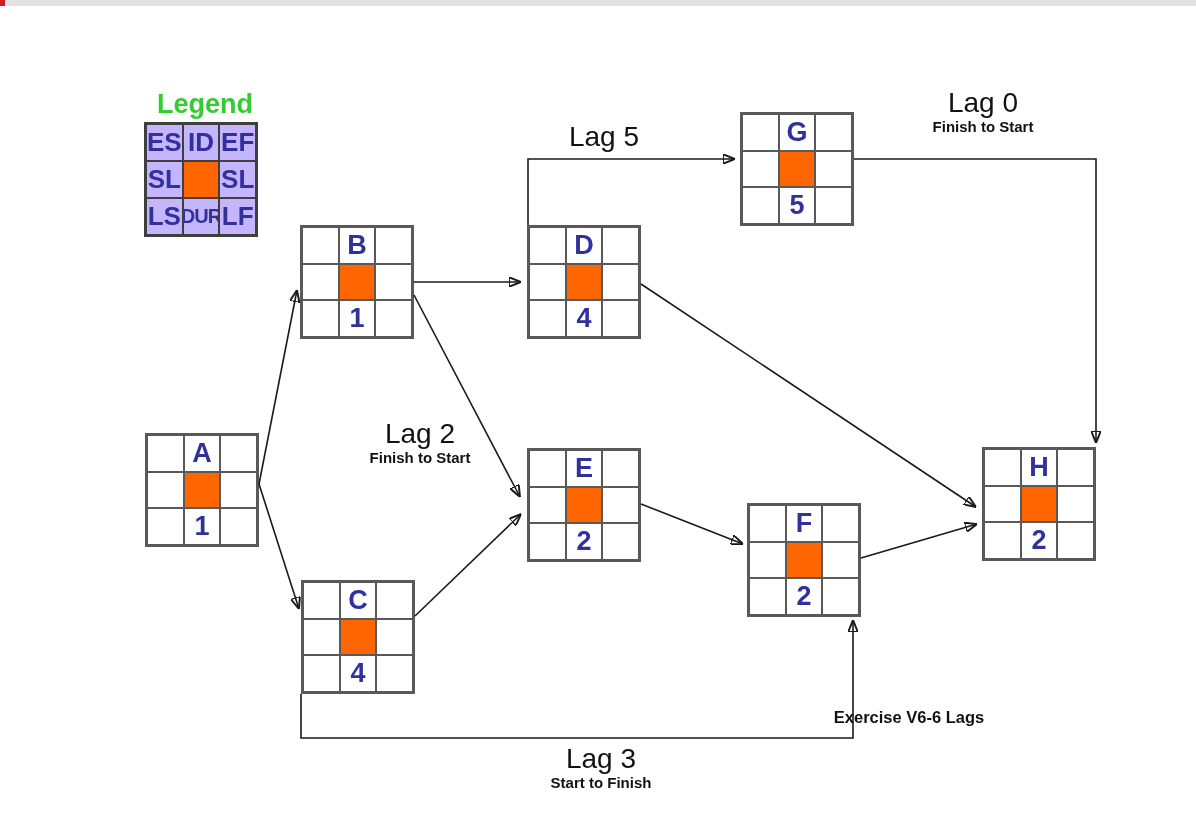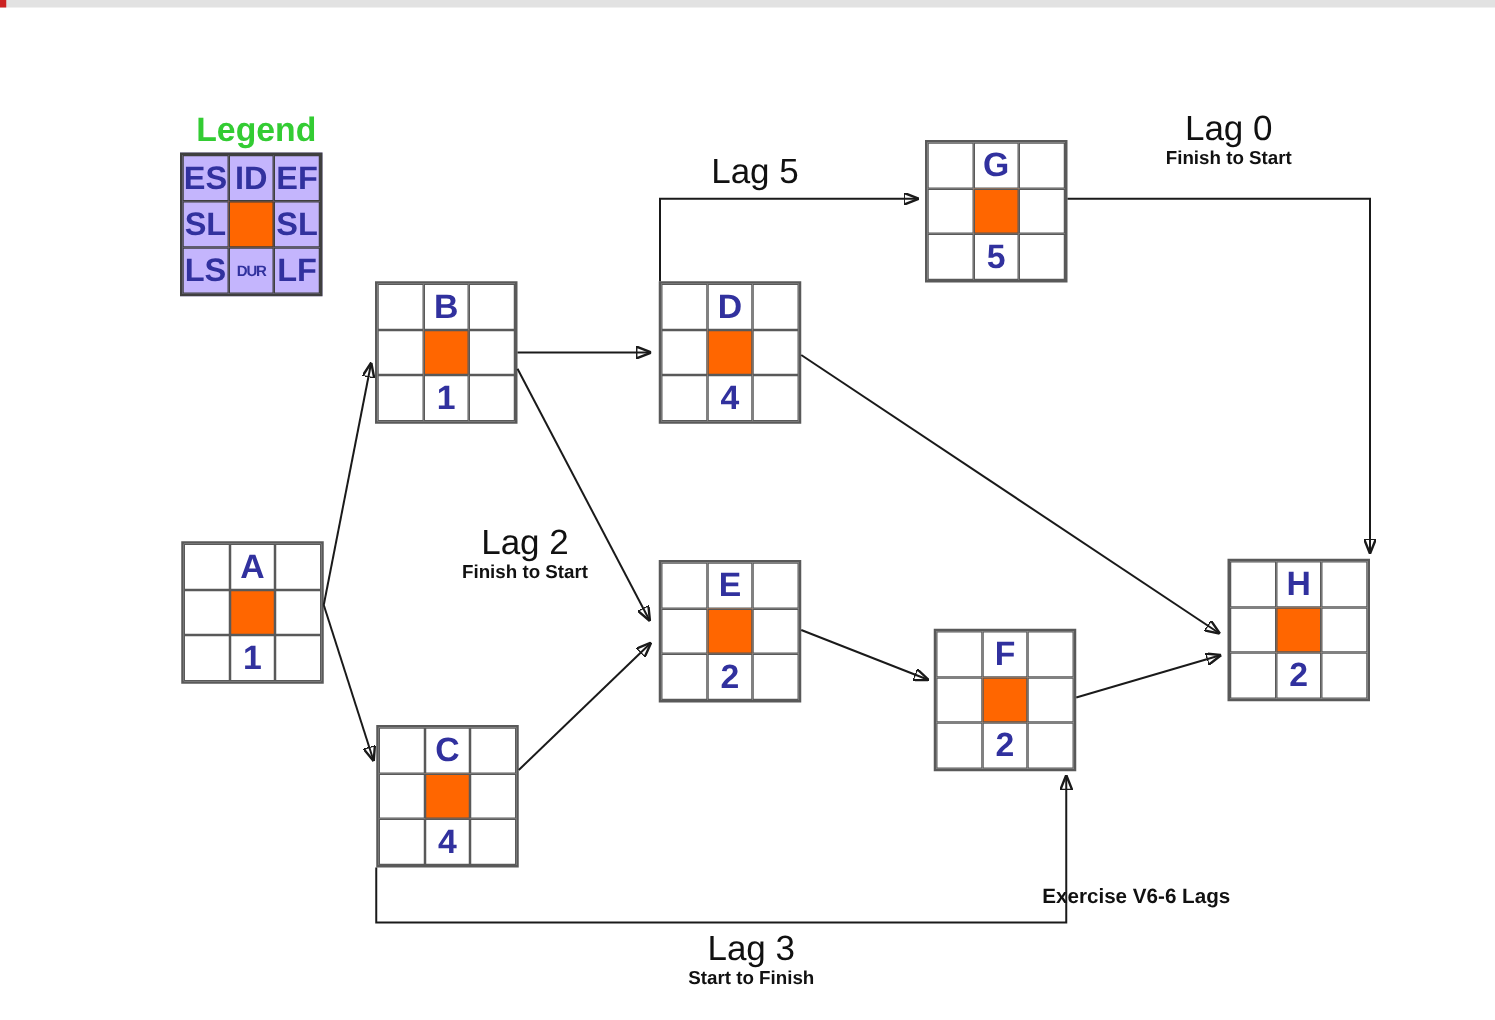--- a/index.html
+++ b/index.html
@@ -41,21 +41,21 @@
     box-sizing: border-box;
     display: grid; grid-template-columns: repeat(3, 1fr); grid-template-rows: repeat(3, 1fr);
     border: 2px solid #3f3f3f; background: #c4b5fd; z-index: 2;
   }
   .legend-grid .cell {
     border: 1px solid #3f3f3f;
     display: flex; align-items: center; justify-content: center;
     font-weight: bold; font-size: 26px; color: #31319e;
     overflow: hidden;
   }
-  .legend-grid .cell.small { font-size: 12px; letter-spacing: -1px; }
+  .legend-grid .cell.small { font-size: 20px; letter-spacing: -1px; }
   .legend-grid .cell.orange { background: #ff6600; }
 
   .legend-title {
     position: absolute; left: 205px; top: 89px; transform: translateX(-50%);
     font-weight: bold; font-size: 27px; color: #33cc33; white-space: nowrap; z-index: 2;
   }
 
   .lag { position: absolute; width: 240px; text-align: center; transform: translateX(-50%); z-index: 2; }
   .lag-title { font-size: 28px; color: #111111; line-height: 30px; }
   .lag-sub   { font-size: 15px; font-weight: bold; color: #111111; line-height: 17px; }

